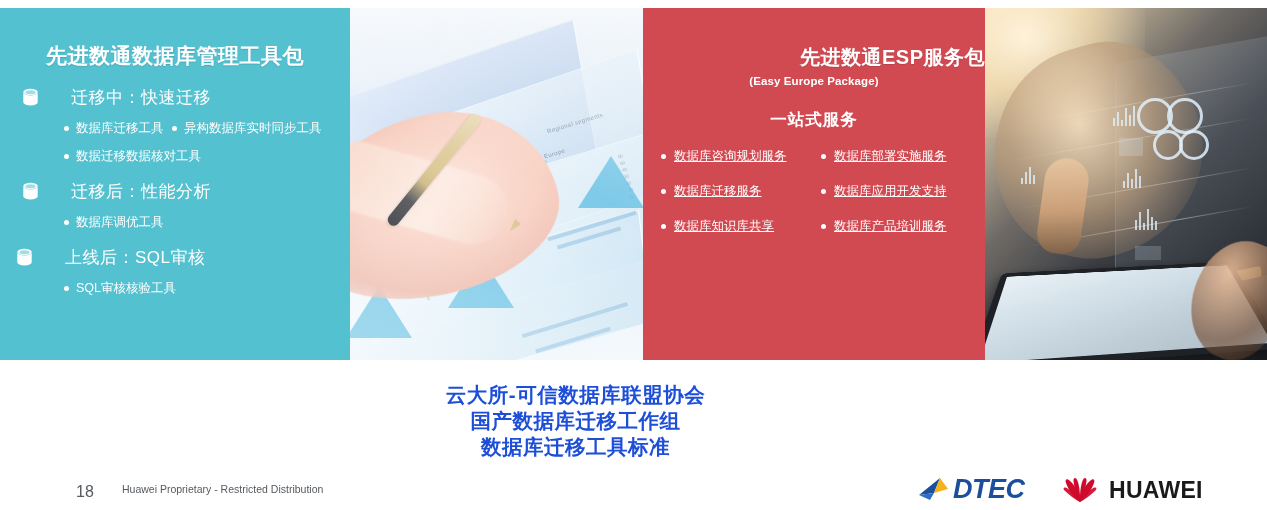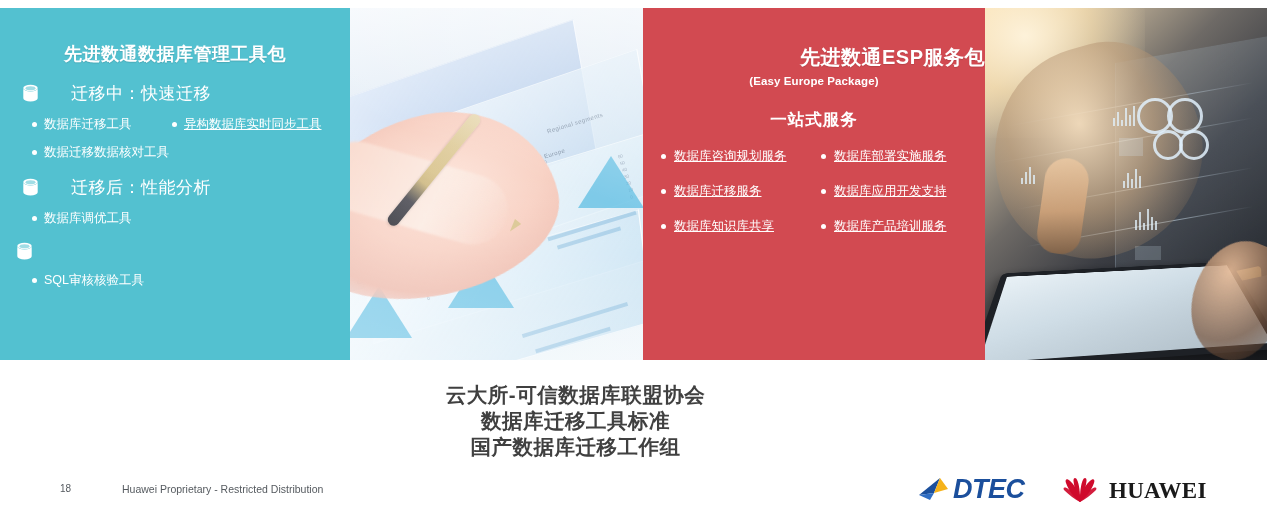--- a/index.html
+++ b/index.html
@@ -33,21 +33,21 @@
     flex: 0 0 350px;
     background: #53c1d0;
     position: relative;
     box-sizing: border-box;
     padding: 0;
     overflow: hidden;
   }
   .teal-title {
     color: #ffffff;
     font-weight: bold;
-    font-size: 18px;
+    font-size: 21px;
     letter-spacing: 0.5px;
     text-align: center;
     margin-top: 34px;
     text-shadow: 0 1px 1px rgba(0,0,0,0.12);
   }
   .sec-head {
     display: flex;
     align-items: center;
     color: #ffffff;
     font-size: 17px;
@@ -84,22 +84,22 @@
   .bullet-item .dot {
     width: 5px;
     height: 5px;
     border-radius: 50%;
     background: #ffffff;
     margin-top: 5px;
     margin-right: 7px;
     flex: 0 0 auto;
   }
   .bullet-item .btxt { white-space: nowrap; }
-  .bullet-col-a { padding-left: 32px; }
-  .bullet-col-b { padding-left: 4px; text-decoration: underline; }
+  .bullet-col-a { padding-left: 32px; margin-left: 32px; }
+  .bullet-col-b { padding-left: 4px; }
 
   
   .photo-charts {
     flex: 0 0 293px;
     width: 293px;
     position: relative;
     overflow: hidden;
     background: linear-gradient(165deg, #f4f8fc 0%, #e4edf6 28%, #d8e6f2 55%, #eaf3f8 78%, #f2f8fb 100%);
   }
   .pc-sheet {
@@ -353,40 +353,40 @@
     transform: rotate(-10deg);
   }
 
   
   #bottom-title {
     position: absolute;
     left: 0;
     top: 382px;
     width: 1151px;
     text-align: center;
-    color: #404040;
+    color: #1d4ed8;
     font-weight: bold;
     font-size: 20.5px;
     line-height: 26px;
     letter-spacing: 0.5px;
   }
   #bottom-title div { white-space: nowrap; }
 
   
   #footer {
     position: absolute;
     left: 0;
     top: 480px;
     width: 1267px;
     height: 30px;
   }
   .footer-page {
     position: absolute;
-    left: 60px; top: 3px;
-    font-size: 10px;
+    left: 76px; top: 3px;
+    font-size: 16px;
     color: #555a5f;
   }
   .footer-note {
     position: absolute;
     left: 122px; top: 3px;
     font-size: 10.5px;
     color: #555a5f;
     white-space: nowrap;
   }
   .logo-dtec {
@@ -412,21 +412,20 @@
     align-items: center;
     height: 34px;
   }
   .logo-huawei .mark { width: 40px; height: 30px; margin-right: 9px; }
   .logo-huawei .word {
     font-size: 23px;
     font-weight: bold;
     color: #1a1a1a;
     letter-spacing: 0.3px;
     line-height: 1;
-    font-family: Liberation Serif, serif;
   }
 </style>
 </head>
 <body>
 
 <div id="slide-band">
 
   <div class="panel-teal">
 
     <div class="teal-title">先进数通数据库管理工具包</div>
@@ -476,20 +475,21 @@
     </div>
 
     <div class="sec-head tight">
       <span class="db-icon">
         <svg viewBox="0 0 17 19" width="17" height="19">
           <ellipse cx="8.5" cy="4" rx="7.2" ry="3.2" fill="#ffffff"></ellipse>
           <path d="M1.3 4.2 L1.3 14.2 A7.2 3.2 0 0 0 15.7 14.2 L15.7 4.2 A7.2 3.2 0 0 1 1.3 4.2 Z" fill="#ffffff"></path>
           <ellipse cx="8.5" cy="4.2" rx="5" ry="2" fill="#53c1d0" opacity="0.55"></ellipse>
         </svg>
       </span>
+      <span class="sec-head-label">上线后：SQL审核</span>
     </div>
 
     <div class="bullet-grid single">
       <div class="bullet-item bullet-col-a">
         <span class="dot"></span>
         <span class="btxt">SQL审核核验工具</span>
       </div>
     </div>
   </div>
 
@@ -616,22 +616,22 @@
     <div class="pt-card"></div>
     <div class="pt-card2"></div>
     <div class="pt-tablet"></div>
     <div class="pt-thumb"></div>
   </div>
 
 </div>
 
 <div id="bottom-title">
   <div>云大所-可信数据库联盟协会</div>
+  <div>国产数据库迁移工作组</div>
   <div>数据库迁移工具标准</div>
-  <div>国产数据库迁移工作组</div>
 </div>
 
 <div id="footer">
   <div class="footer-page">18</div>
   <div class="footer-note">Huawei Proprietary - Restricted Distribution</div>
 
   <div class="logo-dtec">
     <span class="mark">
       <svg viewBox="0 0 34 26" width="34" height="26">
         <path d="M1 19 L22 2 L16 17 Z" fill="#1b4f9c"></path>

